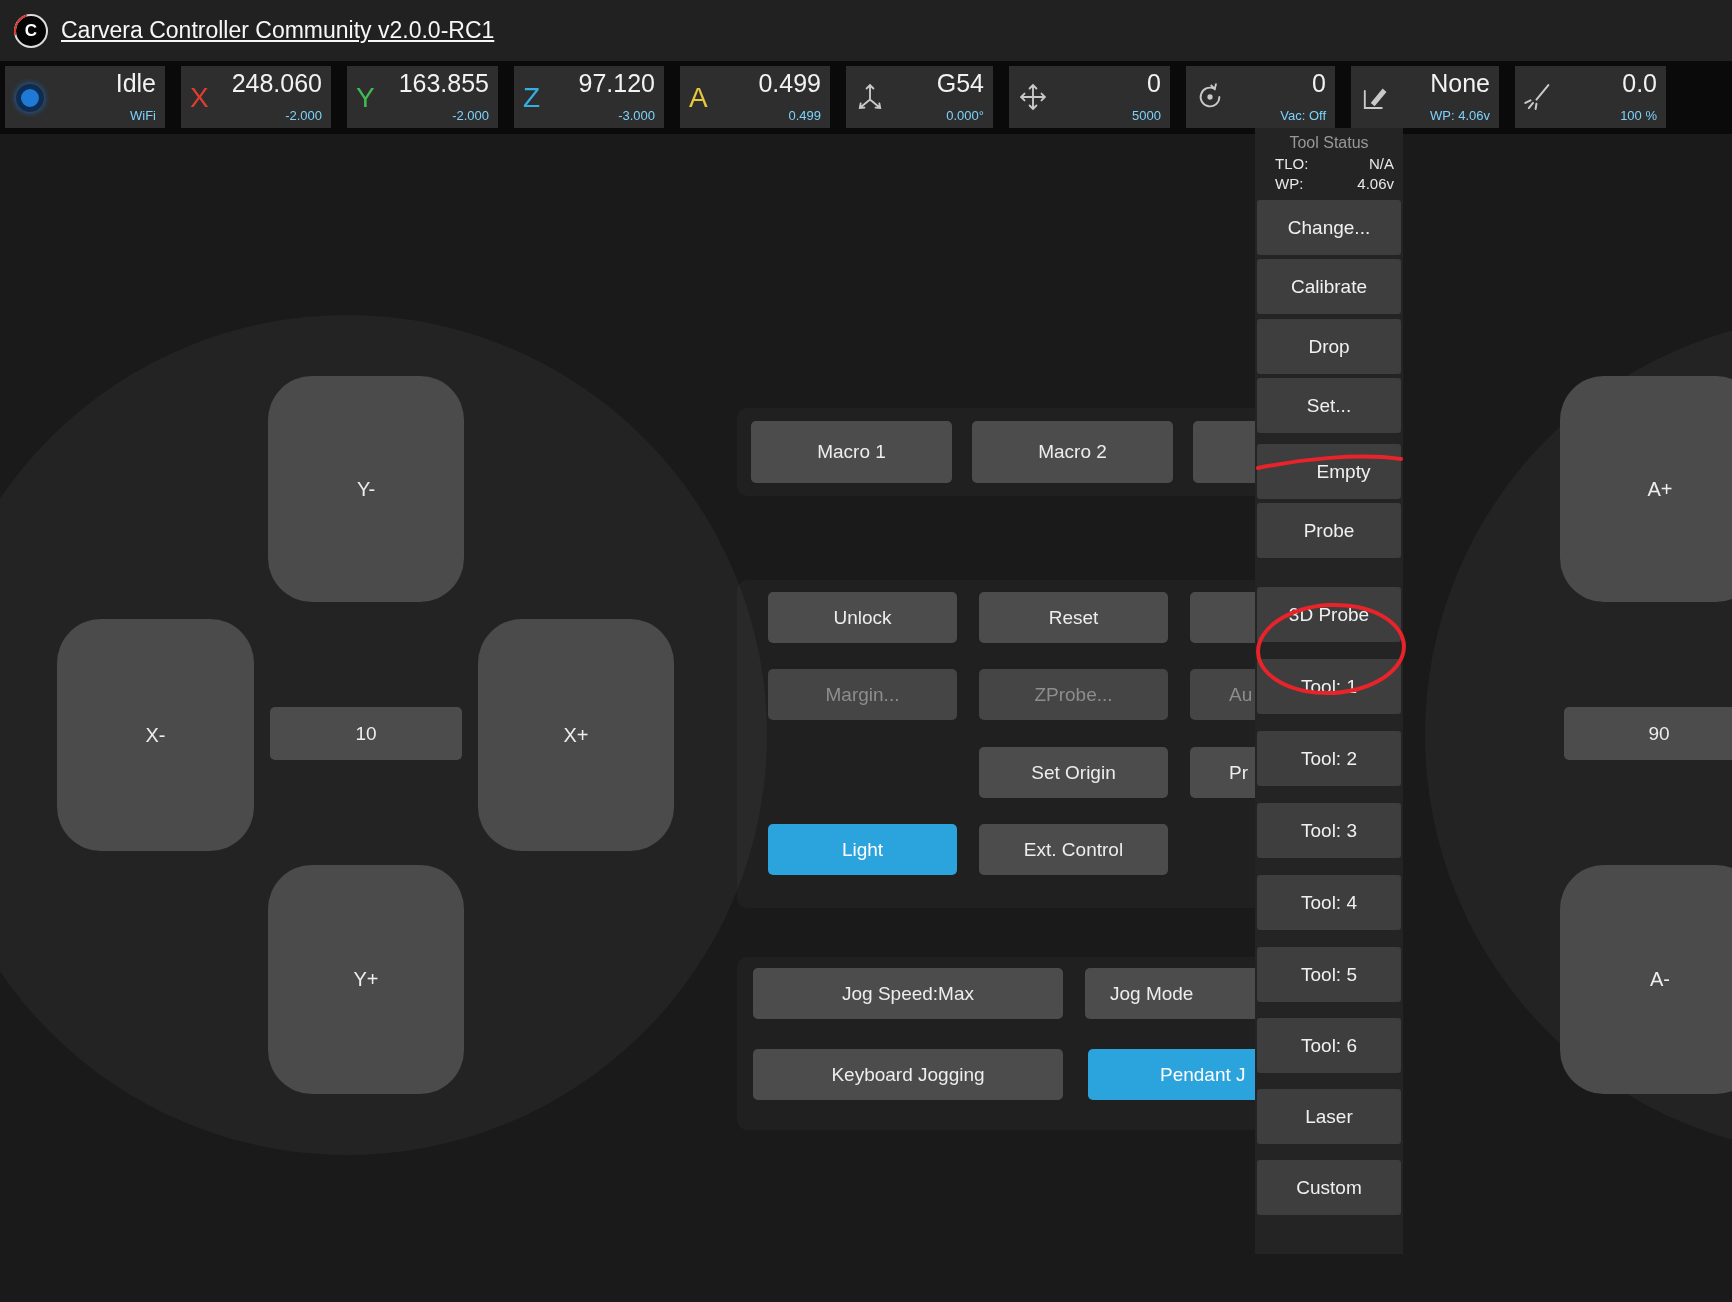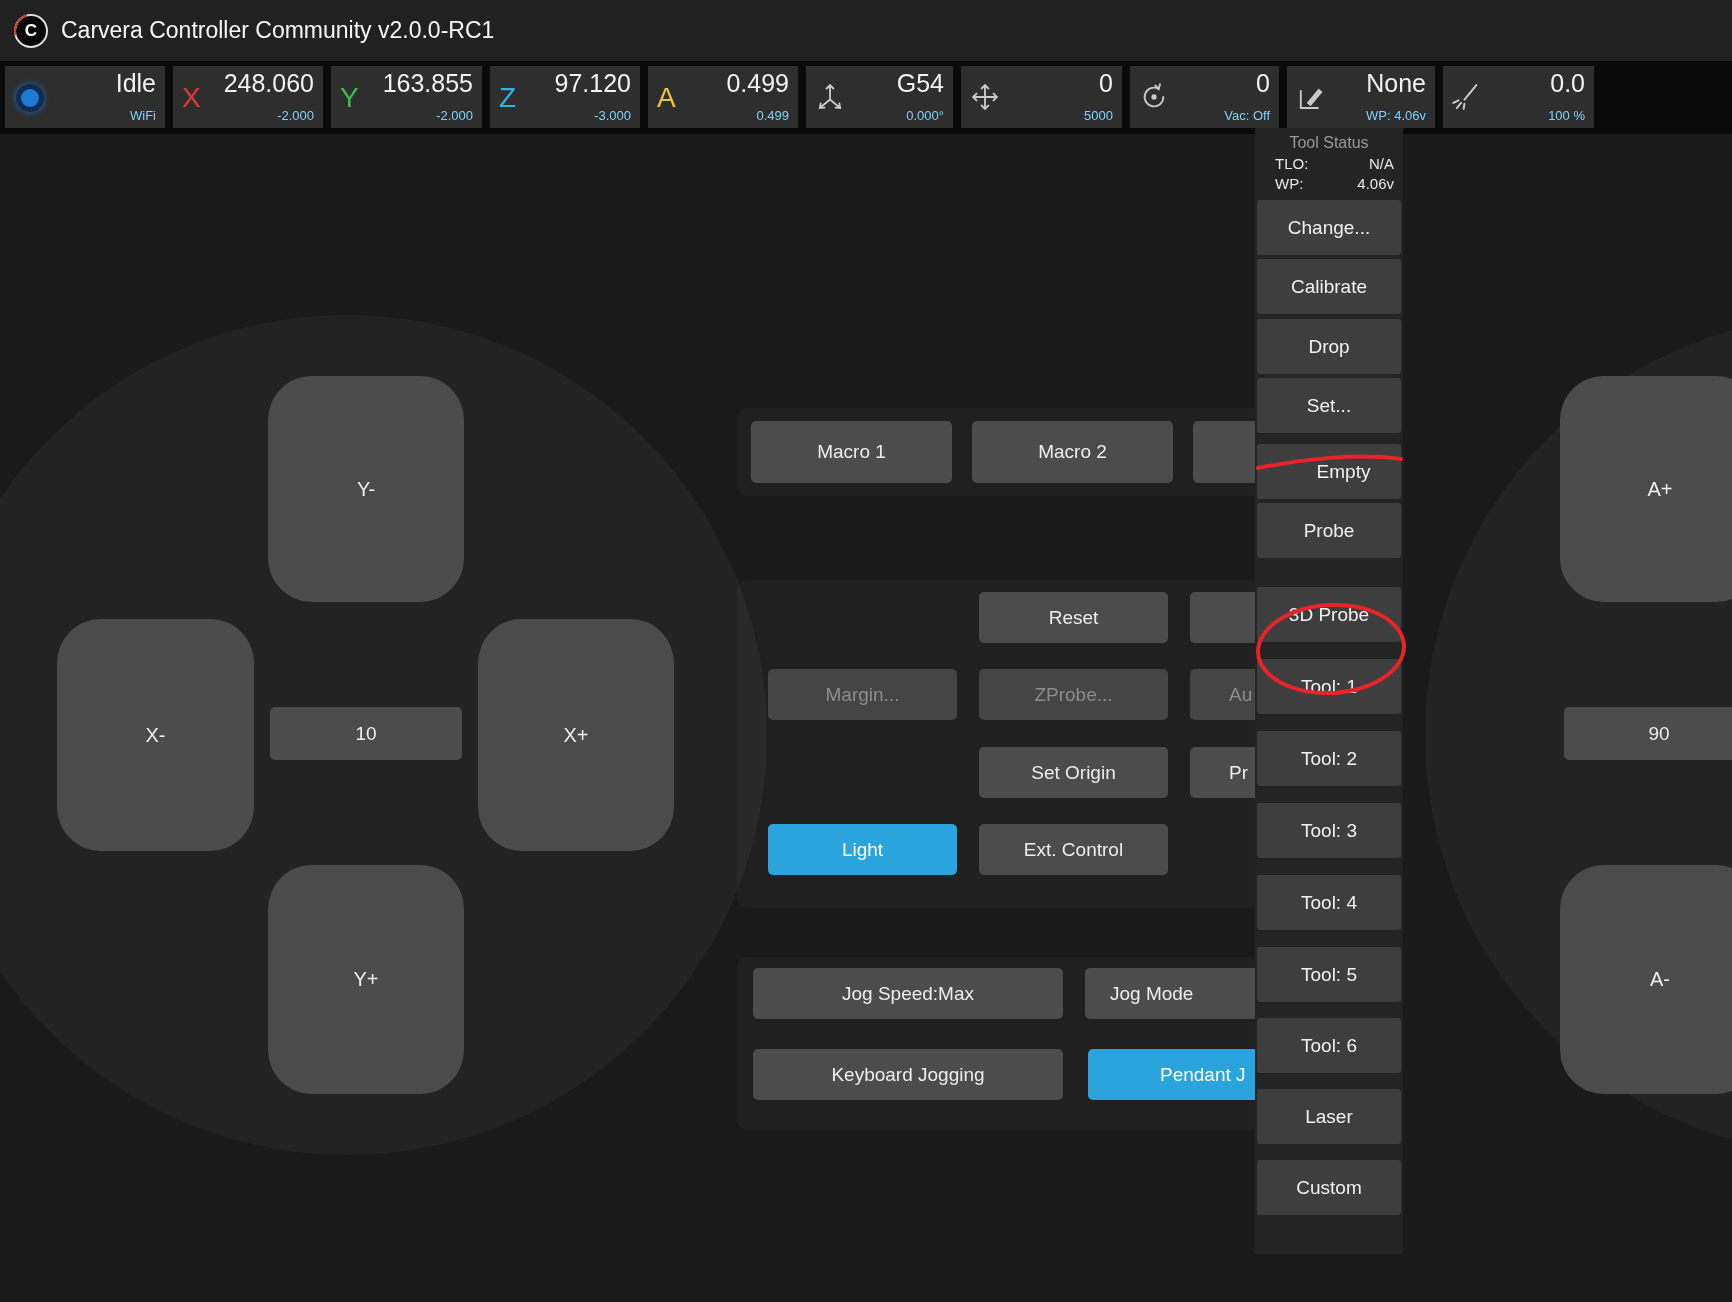--- a/index.html
+++ b/index.html
@@ -19,24 +19,24 @@
     width:34px; height:34px; border-radius:50%; background:#050505;
     border:2px solid #dcdcdc; box-sizing:border-box; position:relative;
     display:flex; align-items:center; justify-content:center;
     color:#fff; font-size:17px; font-weight:bold;
   }
   .logo::after {
     content:""; position:absolute; inset:-2px; border-radius:50%;
     border:2px solid transparent; border-left-color:#d8372e;
     transform:rotate(30deg);
   }
-  .title-text { font-size:23px; color:#f7f7f7; }
-
-  
-  .statusbar { position:absolute; top:66px; left:5px; height:71px; display:flex; gap:8px; z-index:20; }
+  .title-text { font-size:23px; color:#f7f7f7;text-decoration:underline; }
+
+  
+  .statusbar { position:absolute; top:66px; left:5px; height:71px; display:flex; gap:16px; z-index:20; }
   .cell { position:relative; background:#2e2e2e; height:62px; box-sizing:border-box; }
   .cell-value { position:absolute; top:3px; right:9px; font-size:25px; color:#f2f2f2; white-space:nowrap; }
   .cell-sub   { position:absolute; bottom:5px; right:9px; font-size:13px; color:#7dd3fc; white-space:nowrap; }
   .axis-letter { position:absolute; left:9px; top:16px; font-size:28px; }
   .cell-icon { position:absolute; left:7px; top:14px; }
   .conn-dot {
     position:absolute; left:11px; top:18px; width:18px; height:18px; border-radius:50%;
     background:#1e7ad4; border:5px solid #0f2c50; box-shadow:0 0 6px rgba(30,122,212,.8);
   }
 
@@ -95,20 +95,21 @@
   <div class="btn pad-btn" style="left:1560px; top:376px; width:200px; height:226px;">A+</div>
   <div class="btn" style="left:1564px; top:707px; width:190px; height:53px;">90</div>
   <div class="btn pad-btn" style="left:1560px; top:865px; width:200px; height:229px;">A-</div>
 
   <div class="panel" style="left:737px; top:408px; width:560px; height:88px;"></div>
   <div class="btn" style="left:751px; top:421px; width:201px; height:62px;">Macro 1</div>
   <div class="btn" style="left:972px; top:421px; width:201px; height:62px;">Macro 2</div>
   <div class="btn" style="left:1193px; top:421px; width:201px; height:62px;"></div>
 
   <div class="panel" style="left:737px; top:580px; width:560px; height:328px;"></div>
+  <div class="btn" style="left:768px; top:592px; width:189px; height:51px;">Unlock</div>
   <div class="btn" style="left:979px; top:592px; width:189px; height:51px;">Reset</div>
   <div class="btn" style="left:1190px; top:592px; width:189px; height:51px;"></div>
 
   <div class="btn disabled" style="left:768px; top:669px; width:189px; height:51px;">Margin...</div>
   <div class="btn disabled" style="left:979px; top:669px; width:189px; height:51px;">ZProbe...</div>
   <div class="btn disabled cut" style="left:1190px; top:669px; width:189px; height:51px; padding-left:39px;">Au</div>
 
   <div class="btn" style="left:979px; top:747px; width:189px; height:51px;">Set Origin</div>
   <div class="btn cut" style="left:1190px; top:747px; width:189px; height:51px; padding-left:39px;">Pr</div>
 

